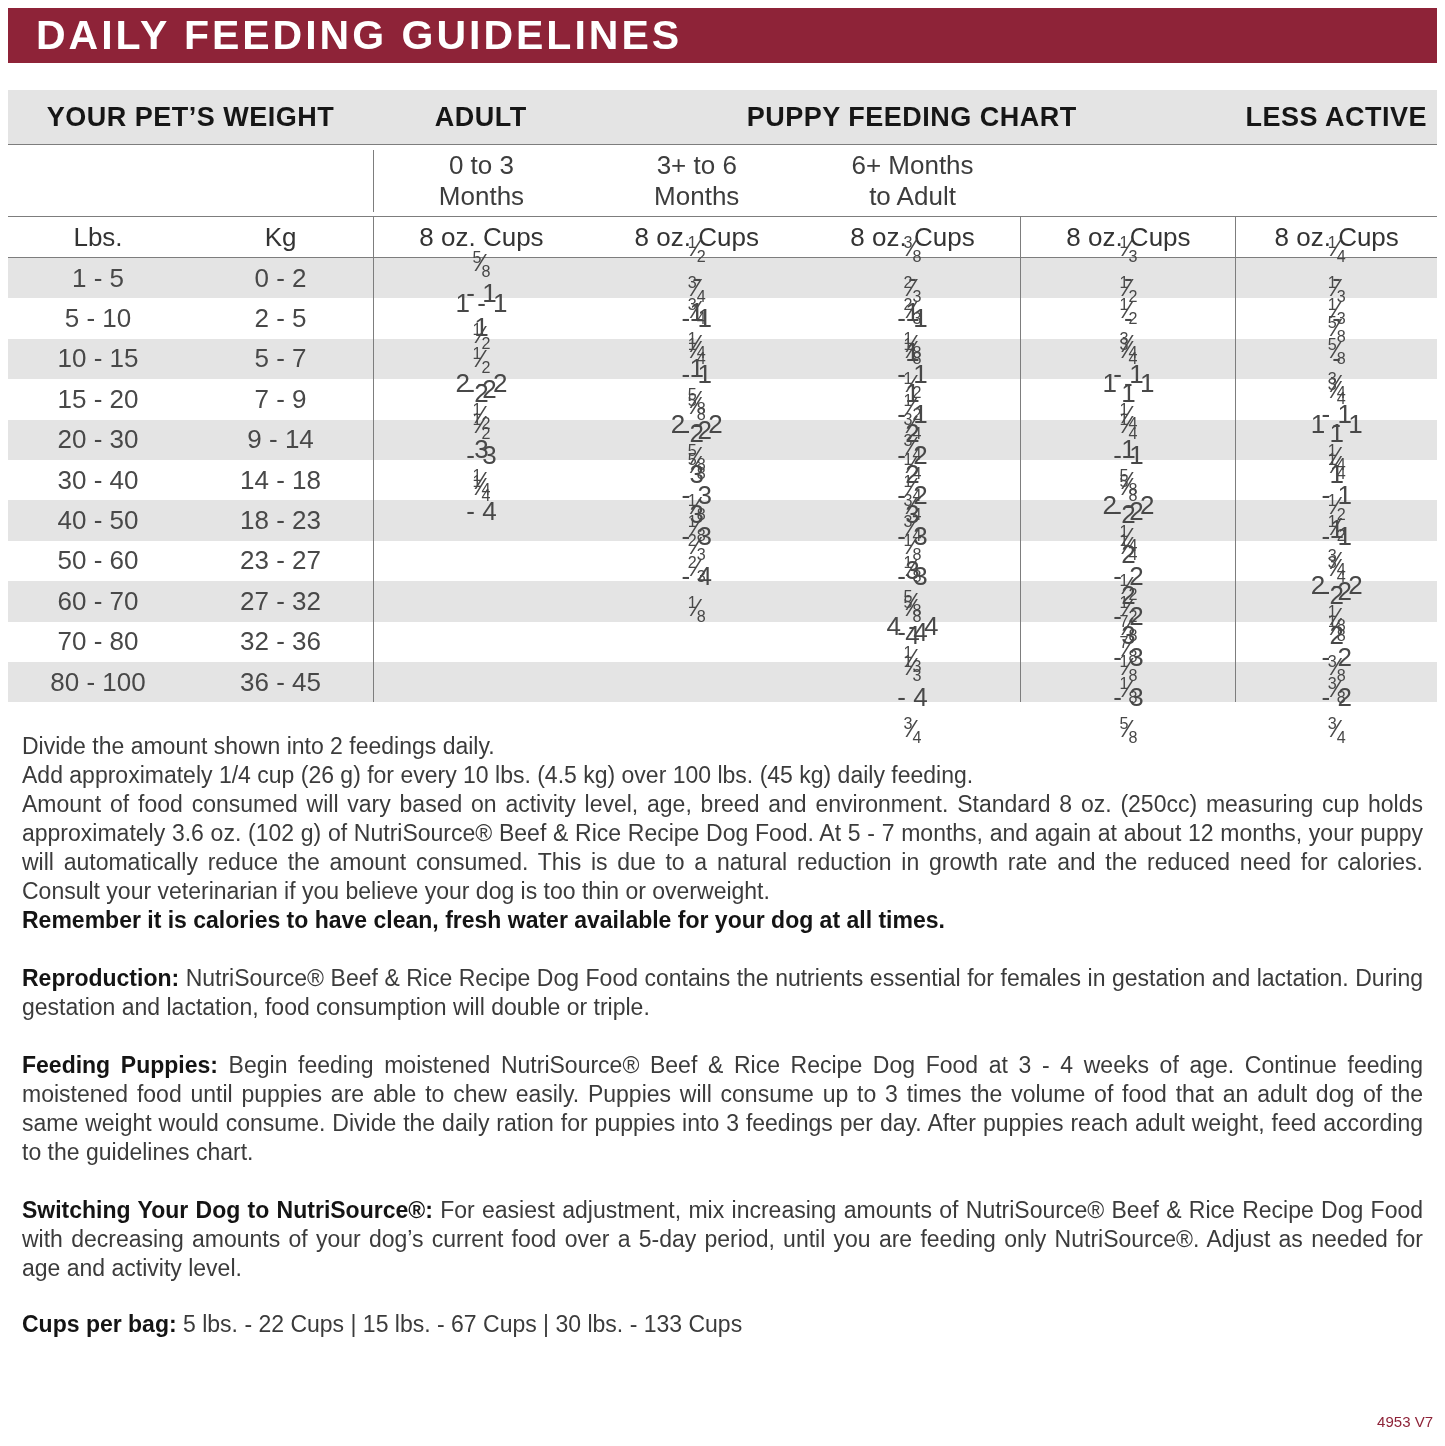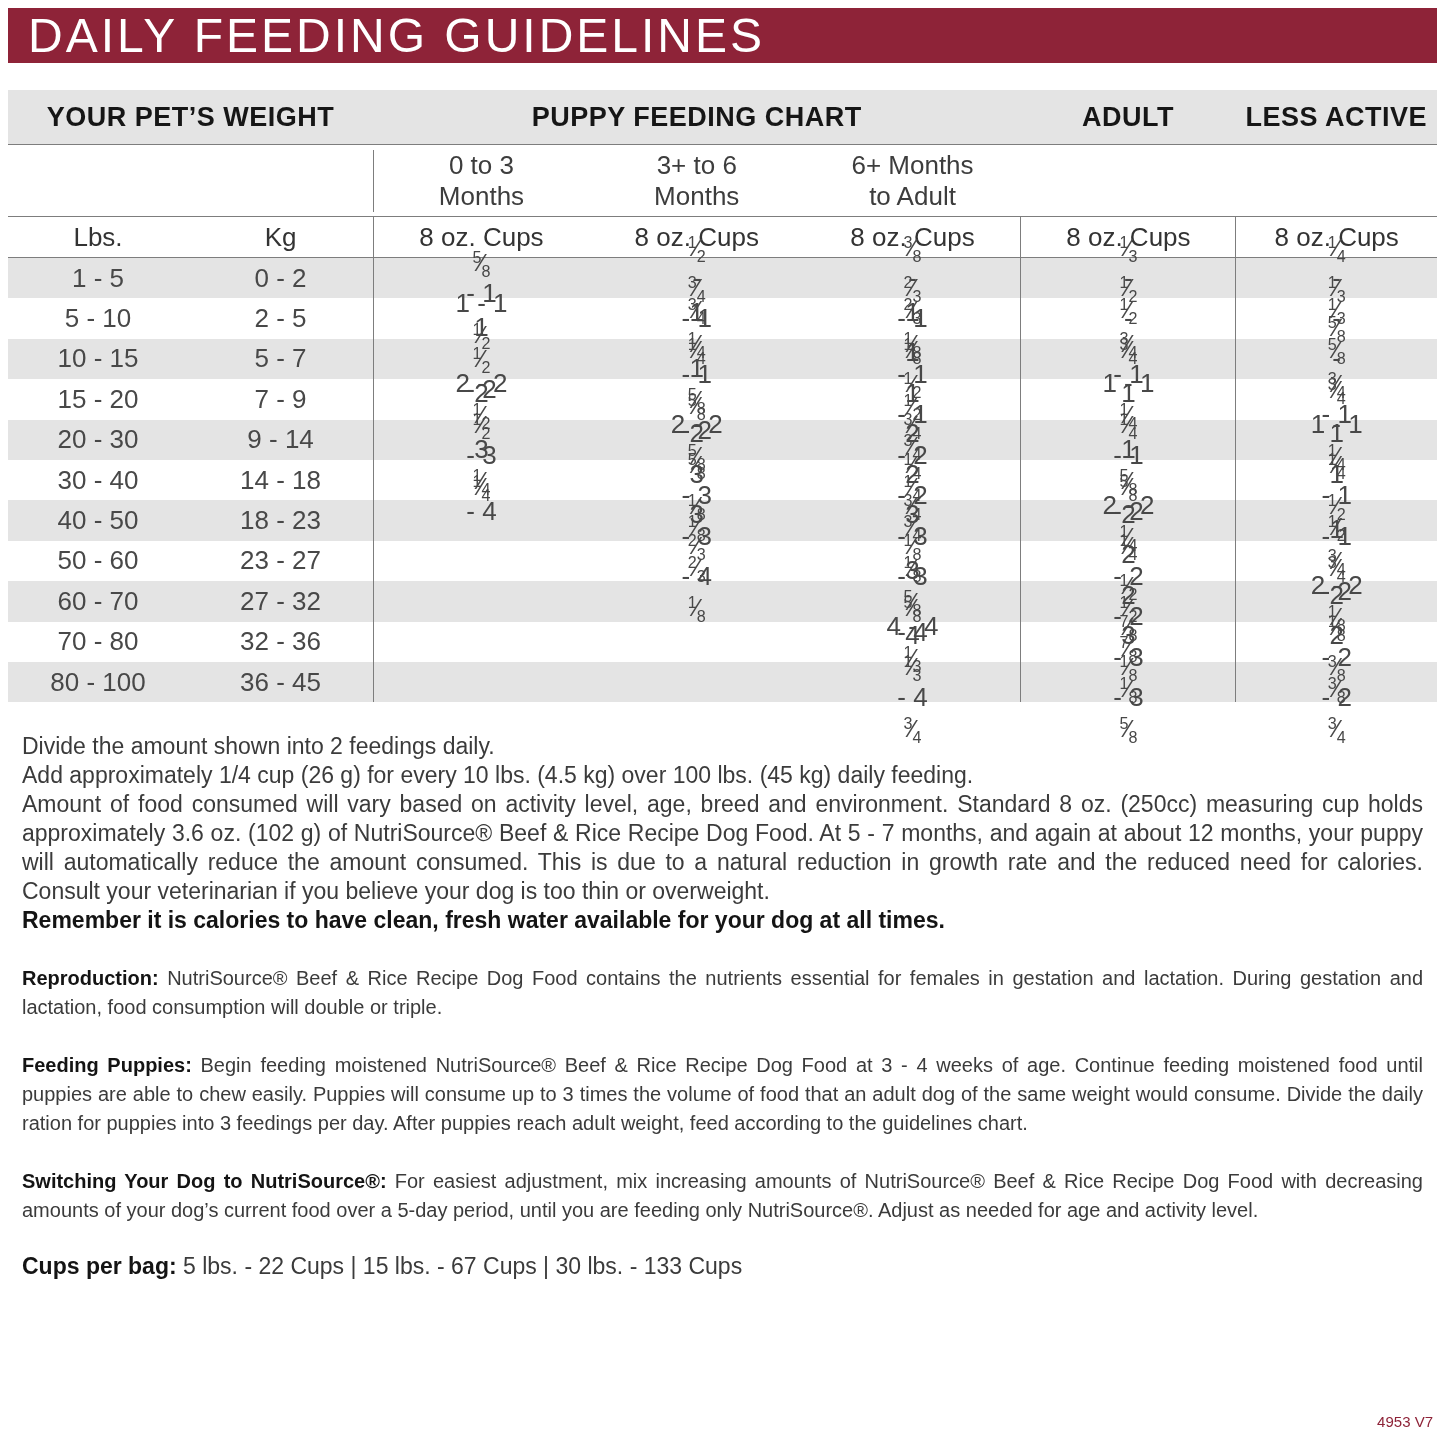--- a/index.html
+++ b/index.html
@@ -8,21 +8,21 @@
     width:1445px; height:1446px; background:#ffffff; position:relative;
     font-family:"Liberation Sans", sans-serif; color:#3c3c3c; overflow:hidden;
   }
 
   
   .title-bar {
     margin:8px 8px 0 8px; height:55px; background:#8e2338;
     display:flex; align-items:center; padding-left:20px;
   }
   .title-bar h1 {
-    margin:0; color:#ffffff; font-size:48px; font-weight:normal; letter-spacing:3px;
+    margin:8px; color:#ffffff; font-size:41px; font-weight:bold; letter-spacing:3px;
   }
 
   
   .chart { margin:27px 8px 0 8px; }
   .row { display:flex; width:100%; }
   .cell {
     display:flex; align-items:center; justify-content:center;
     text-align:center; flex-direction:column;
   }
   .c-lbs  { width:12.60%; }
@@ -55,43 +55,43 @@
   .fr sup { font-size:62%; vertical-align:0.5em; line-height:0; }
   .fr .sl { font-size:95%; margin:0 -2px; }
   .fr sub { font-size:62%; vertical-align:-0.35em; line-height:0; }
 
   
   .notes { margin:30px 22px 0 22px; font-size:23px; line-height:29px; color:#3b3b3b; }
   .notes p { margin:0; }
   .just { text-align:justify; }
   b, .boldline { color:#141414; }
   .boldline { font-weight:bold; }
-  .section { margin:29px 22px 0 22px; font-size:20px; line-height:29px; color:#3b3b3b; }
+  .section { margin:29px 22px 0 22px; font-size:23px; line-height:29px; color:#3b3b3b; }
   .section p { margin:0; }
   .calories { margin:26px 22px 0 22px; font-size:23px; line-height:30px; color:#3b3b3b; }
   .calories p { margin:0; }
   .code {
     position:absolute; right:12px; bottom:16px;
     color:#8e2338; font-size:15px;
   }
 </style>
 </head>
 <body>
 
 <div class="page">
 
   <header class="title-bar">
     <h1>DAILY FEEDING GUIDELINES</h1>
   </header>
 
   <section class="chart">
     <div class="row band">
       <div class="cell bw">YOUR PET’S WEIGHT</div>
+      <div class="cell ba">ADULT</div>
       <div class="cell bp">PUPPY FEEDING CHART</div>
-      <div class="cell ba">ADULT</div>
       <div class="cell bls">LESS ACTIVE</div>
     </div>
     <div id="chart-rows">
         <div class="row subhead">
           <div class="cell c-lbs"></div>
           <div class="cell c-kg"></div>
           <div class="cell c-p bl">0 to 3<br>Months</div>
           <div class="cell c-p">3+ to 6<br>Months</div>
           <div class="cell c-p">6+ Months<br>to Adult</div>
           <div class="cell c-adult bl"></div>

